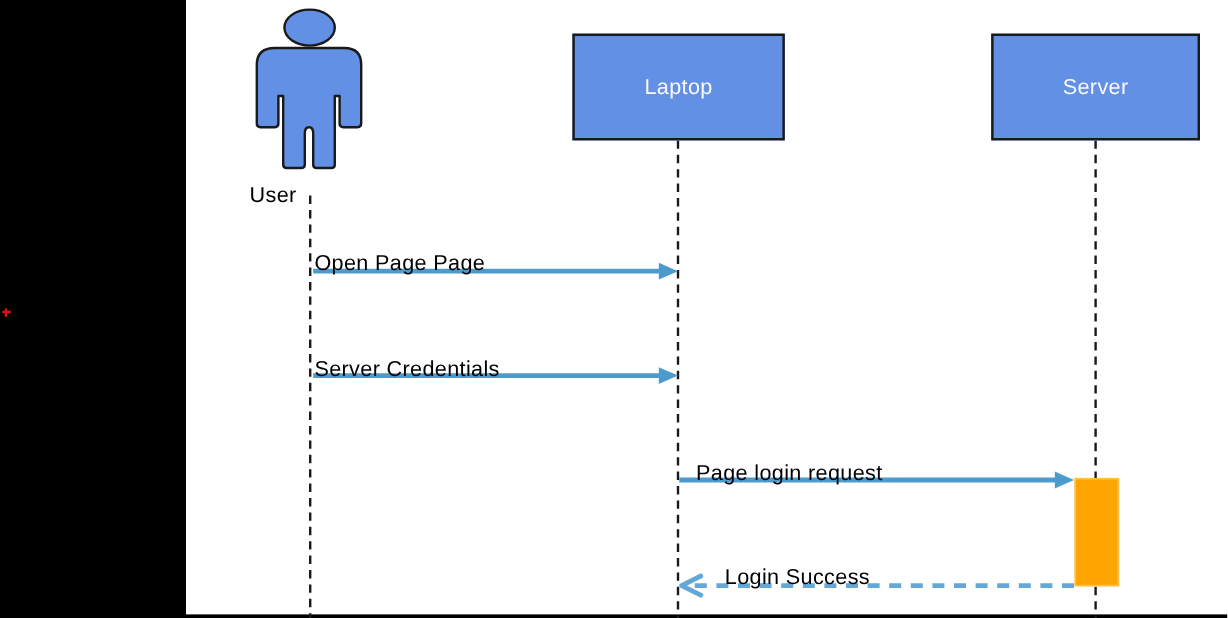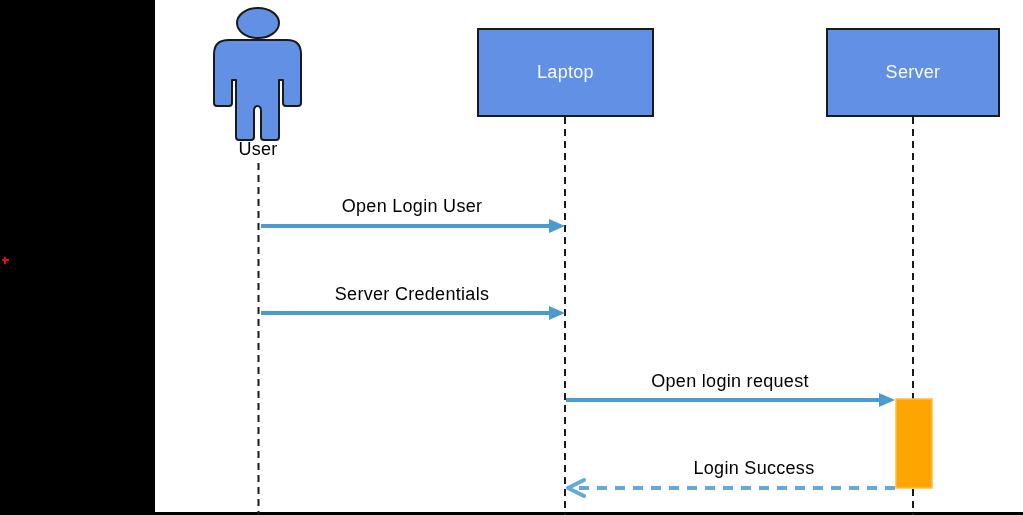--- a/index.html
+++ b/index.html
@@ -40,25 +40,26 @@
     align-items: center;
     justify-content: center;
     color: #fafafa;
     font-size: 18px;
     letter-spacing: 0.3px;
   }
   .box-laptop { left: 477px; width: 177px; }
   .box-server { left: 826px; width: 174px; }
   .diagram-label {
     position: absolute;
-    text-align: center;
+    text-align: left;
     font-size: 18px;
     letter-spacing: 0.3px;
     line-height: 20px;
     white-space: nowrap;
+    margin-top: 13px;
   }
   .label-user { left: 208px; top: 139px; width: 100px; }
   .label-msg1 { left: 262px; top: 196px; width: 300px; }
   .label-msg2 { left: 262px; top: 284px; width: 300px; }
   .label-msg3 { left: 580px; top: 371px; width: 300px; }
   .label-msg4 { left: 604px; top: 458px; width: 300px; }
 </style>
 </head>
 <body>
 
@@ -110,18 +111,18 @@
   </svg>
 
   <div class="participant-box box-laptop">
     <span>Laptop</span>
   </div>
   <div class="participant-box box-server">
     <span>Server</span>
   </div>
 
   <div class="diagram-label label-user">User</div>
-  <div class="diagram-label label-msg1">Open Login User</div>
+  <div class="diagram-label label-msg1">Open Page Page</div>
   <div class="diagram-label label-msg2">Server Credentials</div>
-  <div class="diagram-label label-msg3">Open login request</div>
+  <div class="diagram-label label-msg3">Page login request</div>
   <div class="diagram-label label-msg4">Login Success</div>
 
 </div>
 
 </body></html>

